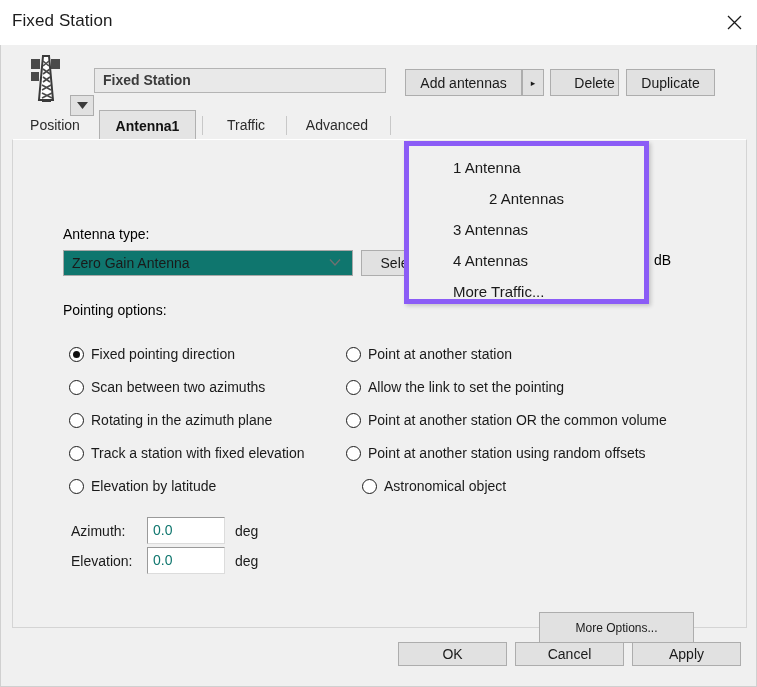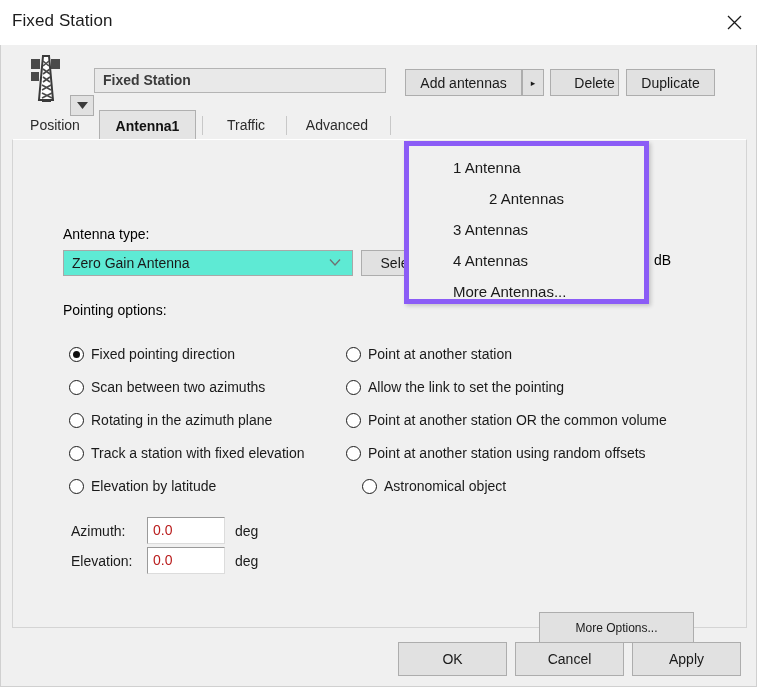--- a/index.html
+++ b/index.html
@@ -155,21 +155,21 @@
     position: absolute;
     font-size: 14px;
     color: #000000;
   }
 
   #antenna-type-label { left: 50px; top: 86px; }
   #antenna-type-select {
     position: absolute;
     left: 50px; top: 110px;
     width: 290px; height: 26px;
-    background: #5eead4;
+    background: #0f766e;
     border: 1px solid #a8a8a8;
     box-sizing: border-box;
     font-size: 14px;
     padding: 4px 0 0 8px;
     color: #1a1a1a;
   }
   #antenna-type-chevron {
     position: absolute;
     left: 316px; top: 118px;
     width: 12px; height: 9px;
@@ -224,21 +224,21 @@
   }
   .num-field {
     position: absolute;
     width: 78px; height: 27px;
     background: #ffffff;
     border: 1px solid #9a9a9a;
     border-right-color: #dcdcdc;
     border-bottom-color: #dcdcdc;
     box-sizing: border-box;
     font-size: 14px;
-    color: #b91c1c;
+    color: #0f766e;
     padding: 4px 0 0 5px;
   }
   .unit-label {
     position: absolute;
     font-size: 14px;
     color: #1a1a1a;
   }
 
   #more-options-btn {
     position: absolute;
@@ -251,21 +251,21 @@
     display: flex;
     align-items: center;
     justify-content: center;
     cursor: default;
   }
 
   
   .footer-btn {
     position: absolute;
     top: 597px;
-    height: 34px;
+    height: 24px;
     background: #e1e1e1;
     border: 1px solid #adadad;
     box-sizing: border-box;
     font-size: 14px;
     display: flex;
     align-items: center;
     justify-content: center;
     cursor: default;
   }
   #ok-btn     { left: 397px; width: 109px; }
@@ -421,16 +421,16 @@
 
   <div class="footer-btn" id="ok-btn">OK</div>
   <div class="footer-btn" id="cancel-btn">Cancel</div>
   <div class="footer-btn" id="apply-btn">Apply</div>
 
   <div id="antenna-menu">
     <div class="menu-item" style="top:6px;">1 Antenna</div>
     <div class="menu-item" style="top:37px;margin-left:36px;">2 Antennas</div>
     <div class="menu-item" style="top:68px;">3 Antennas</div>
     <div class="menu-item" style="top:99px;">4 Antennas</div>
-    <div class="menu-item" style="top:130px;">More Antennas...</div>
+    <div class="menu-item" style="top:130px;">More Traffic...</div>
   </div>
 
 </div>
 
 </body></html>

